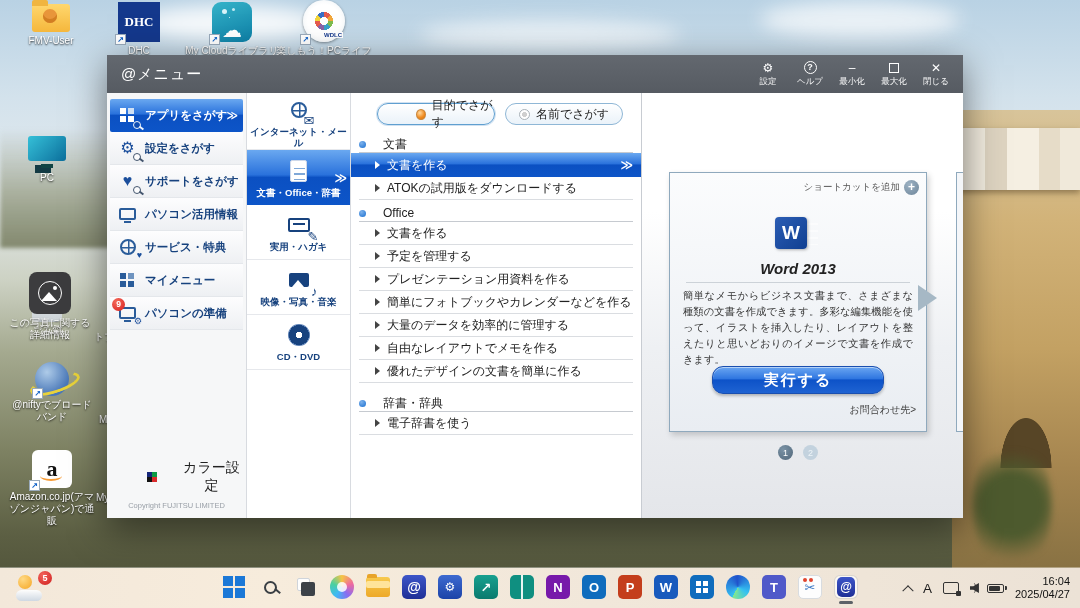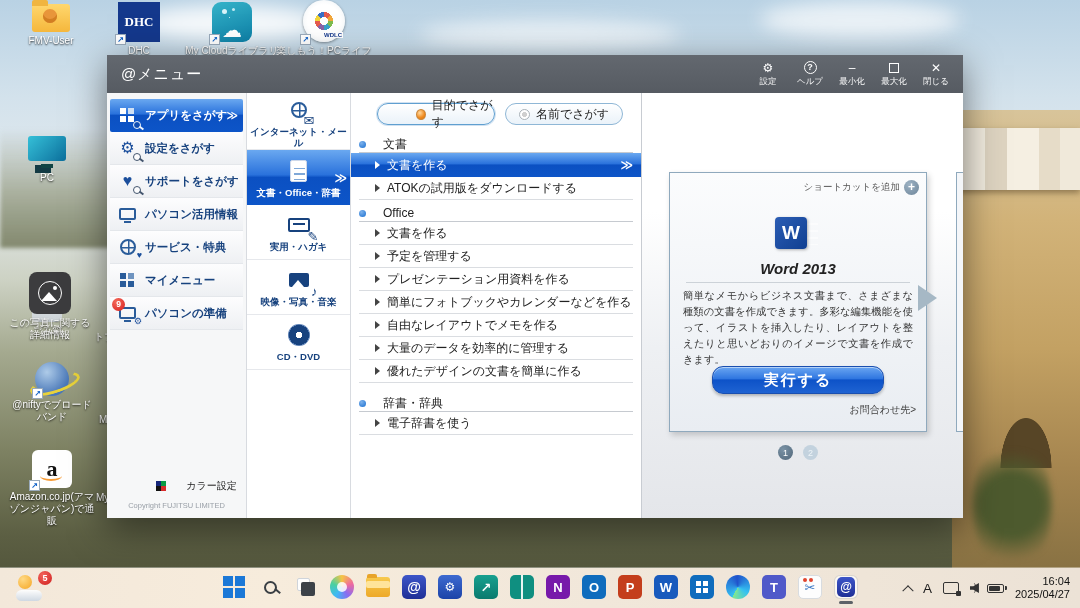--- a/index.html
+++ b/index.html
@@ -98,21 +98,21 @@
   .sel .mag{border-color:#eef4fc;background:rgba(20,70,150,.4);}
   .mag::after{content:"";position:absolute;width:5px;height:1.7px;background:#44566e;right:-4px;bottom:-1px;transform:rotate(38deg);}
   .sel .mag::after{background:#eef4fc;}
   .ic-pc{position:relative;width:17px;height:12px;border:2px solid #2a5c9a;border-radius:2px;}
   .ic-pc::after{content:"";position:absolute;left:3px;bottom:-5px;width:7px;height:2px;background:#2a5c9a;box-shadow:-2px 2px 0 2px rgba(0,0,0,0);}
   .ic-globe2{width:16px;height:16px;border-radius:50%;border:2px solid #2a5c9a;
     background:linear-gradient(#2a5c9a,#2a5c9a) 0 6px/16px 1.5px no-repeat,linear-gradient(#2a5c9a,#2a5c9a) 6.5px 0/1.5px 16px no-repeat;}
   .badge{position:absolute;top:-4px;left:-3px;width:13px;height:13px;border-radius:50%;background:radial-gradient(circle at 35% 30%,#f46a5a,#d81f1f);
     color:#fff;font-size:8.5px;font-weight:bold;line-height:13px;text-align:center;font-style:normal;}
   .sb-footer{margin-top:auto;padding-bottom:8px;text-align:center;}
-  .color-set{display:inline-flex;align-items:center;gap:20px;font-size:10px;color:#222;margin-left:40px;}
+  .color-set{display:inline-flex;align-items:center;gap:20px;font-size:14px;color:#222;margin-left:40px;}
   .cs-ic{width:10px;height:10px;background:conic-gradient(#0a9a44 0 25%,#d82b2b 0 50%,#111 0 75%,#15267a 0);}
   .copyright{margin-top:6px;font-size:7.5px;color:#9aa0a8;}
 
   
   .catcol{width:104px;border-right:1px solid #d8dbe0;display:flex;flex-direction:column;background:#fff;padding-top:2px;}
   .cat{position:relative;height:55px;display:flex;flex-direction:column;align-items:center;justify-content:center;gap:3px;
     font-size:9.5px;font-weight:bold;color:#17427e;border-bottom:1px solid #e6e8ec;text-align:center;line-height:11px;}
   .cat.sel{background:linear-gradient(180deg,#6aa8f0 0%,#2a72dc 45%,#0b50c2 50%,#0d55c8 100%);color:#fff;border-bottom:none;}
   .cat .chev{position:absolute;right:3px;top:50%;transform:translateY(-50%);font-size:12px;font-weight:bold;}
   .c-ic{position:relative;height:26px;display:flex;align-items:center;justify-content:center;}
@@ -486,25 +486,25 @@
         <div class="mrow">
             <span class="tri"></span>
             <span>プレゼンテーション用資料を作る</span>
           </div>
         <div class="mrow">
             <span class="tri"></span>
             <span>簡単にフォトブックやカレンダーなどを作る</span>
           </div>
         <div class="mrow">
             <span class="tri"></span>
+            <span>大量のデータを効率的に管理する</span>
+          </div>
+        <div class="mrow">
+            <span class="tri"></span>
             <span>自由なレイアウトでメモを作る</span>
-          </div>
-        <div class="mrow">
-            <span class="tri"></span>
-            <span>大量のデータを効率的に管理する</span>
           </div>
         <div class="mrow">
             <span class="tri"></span>
             <span>優れたデザインの文書を簡単に作る</span>
           </div>
 
         <div class="sec-head" style="margin-top:12px;">
           <span class="sdot"></span>
           <span>辞書・辞典</span>
         </div>

